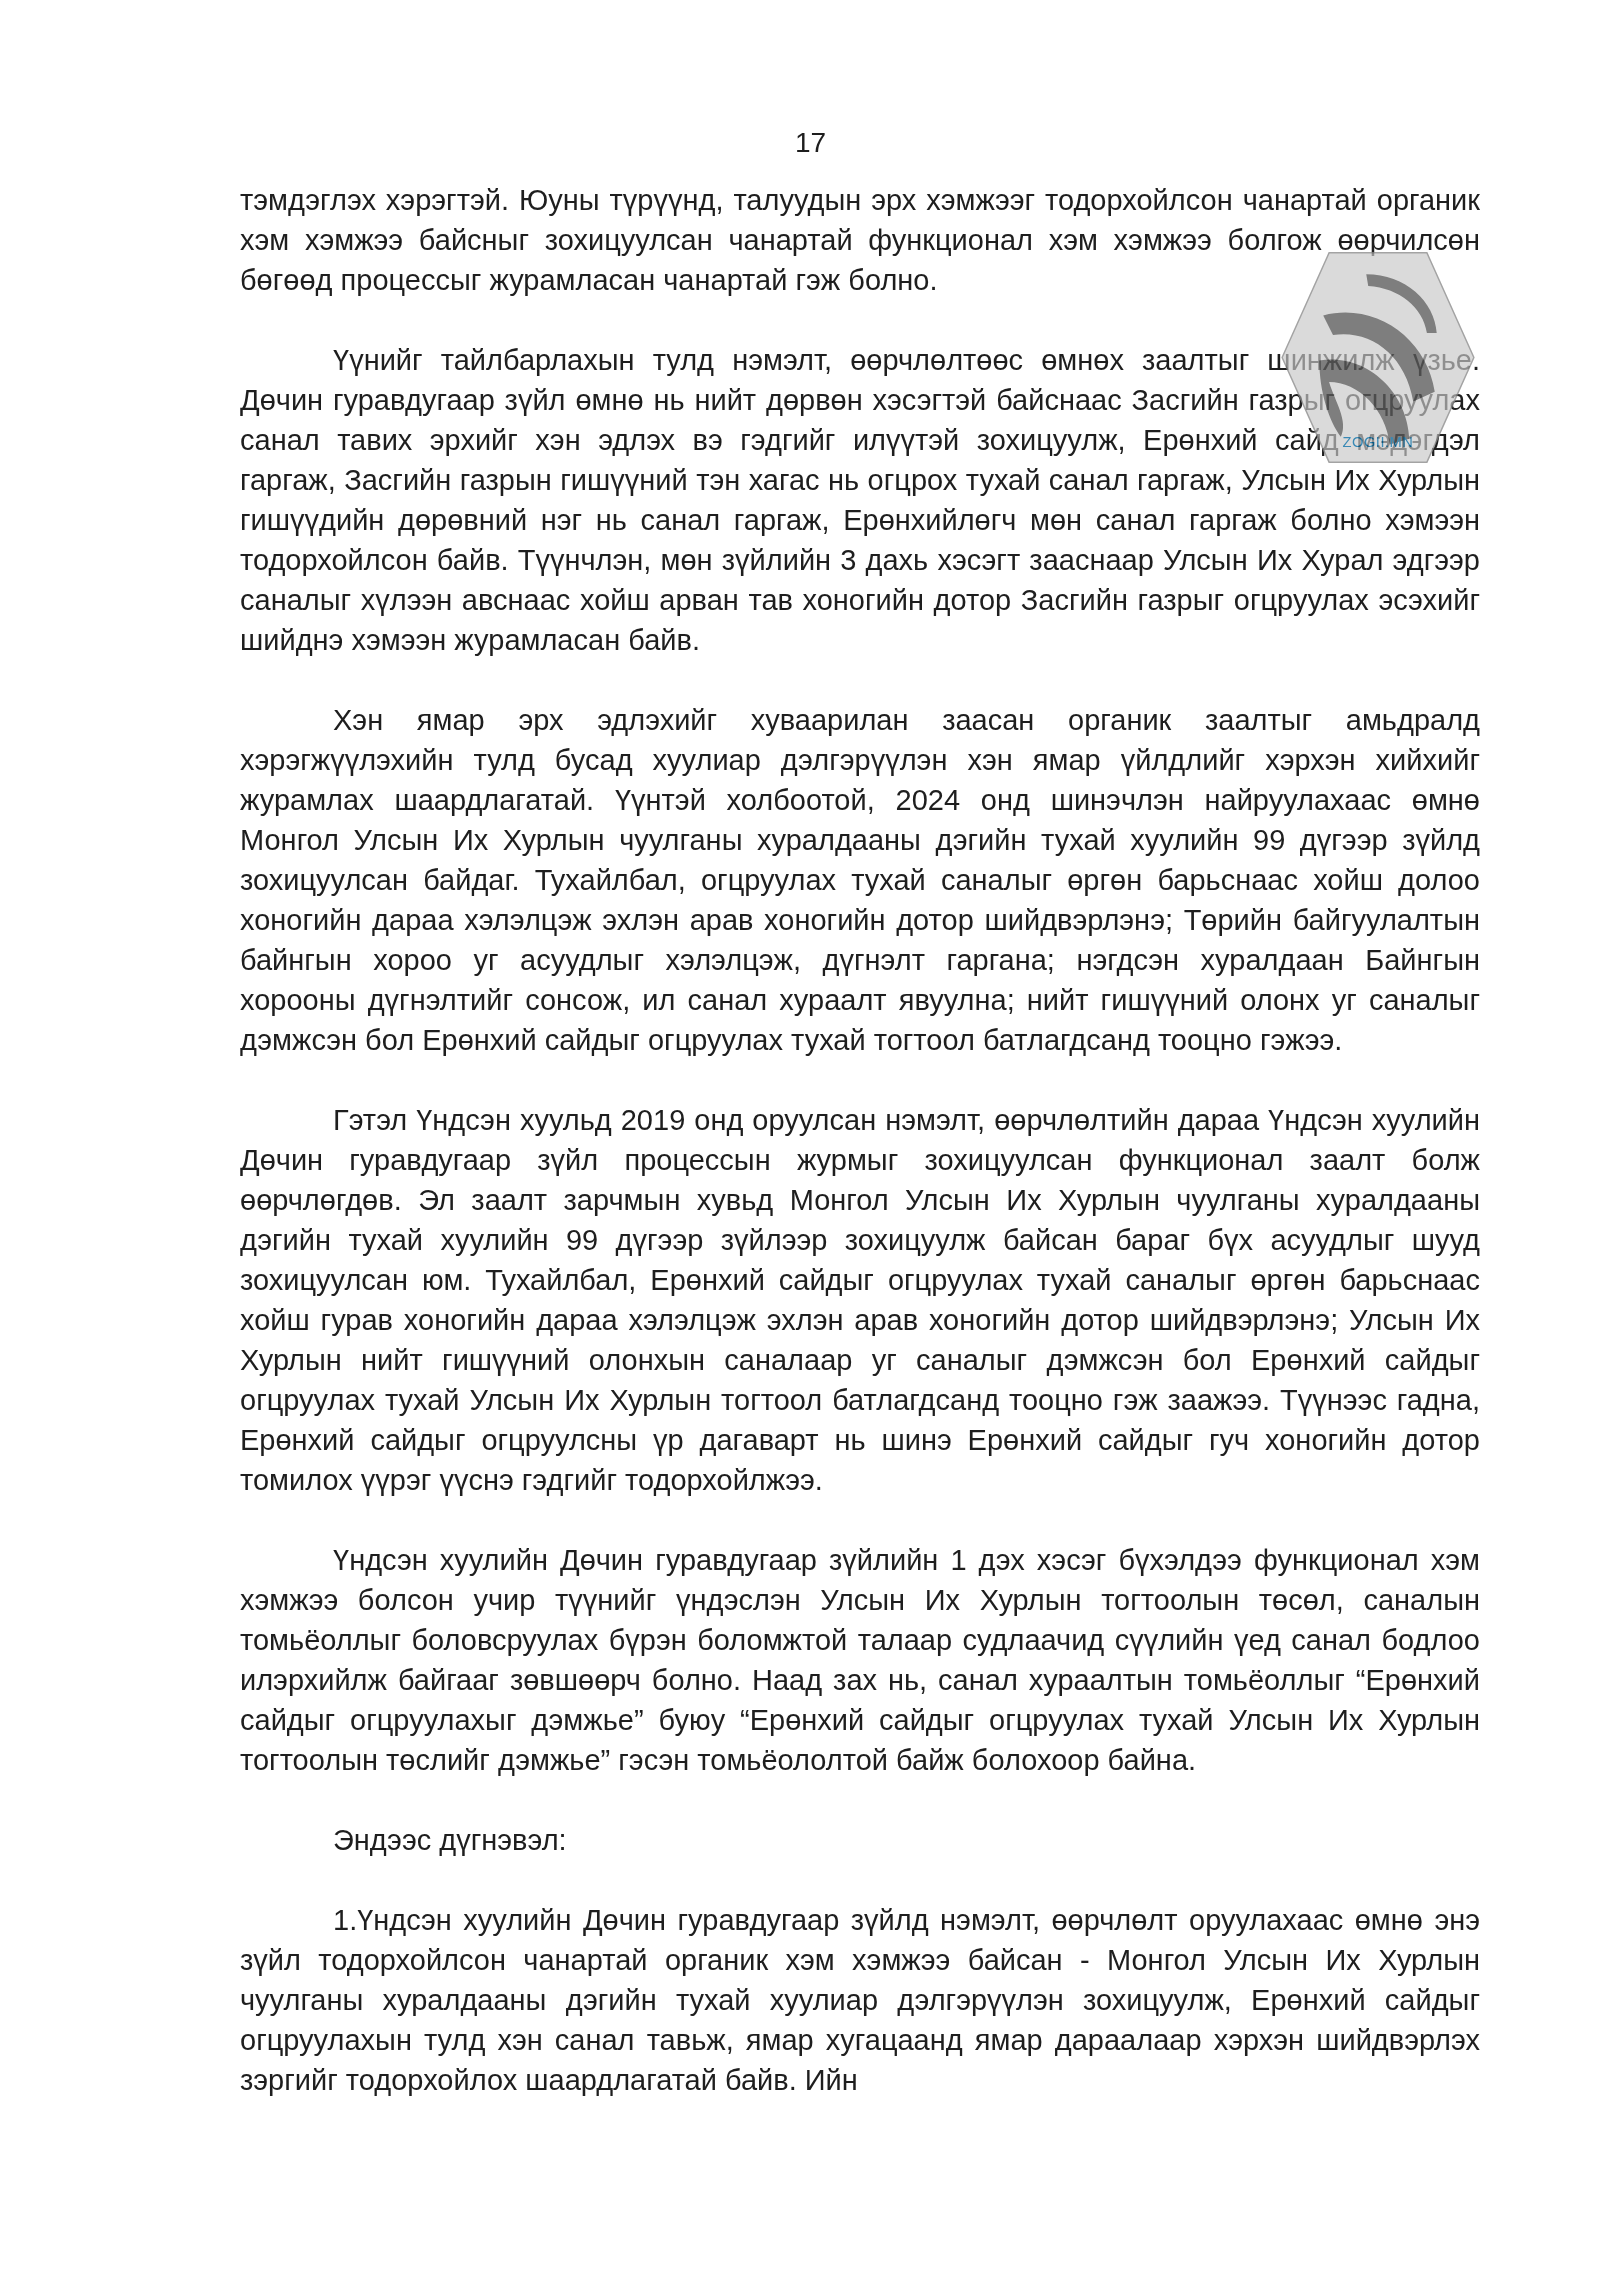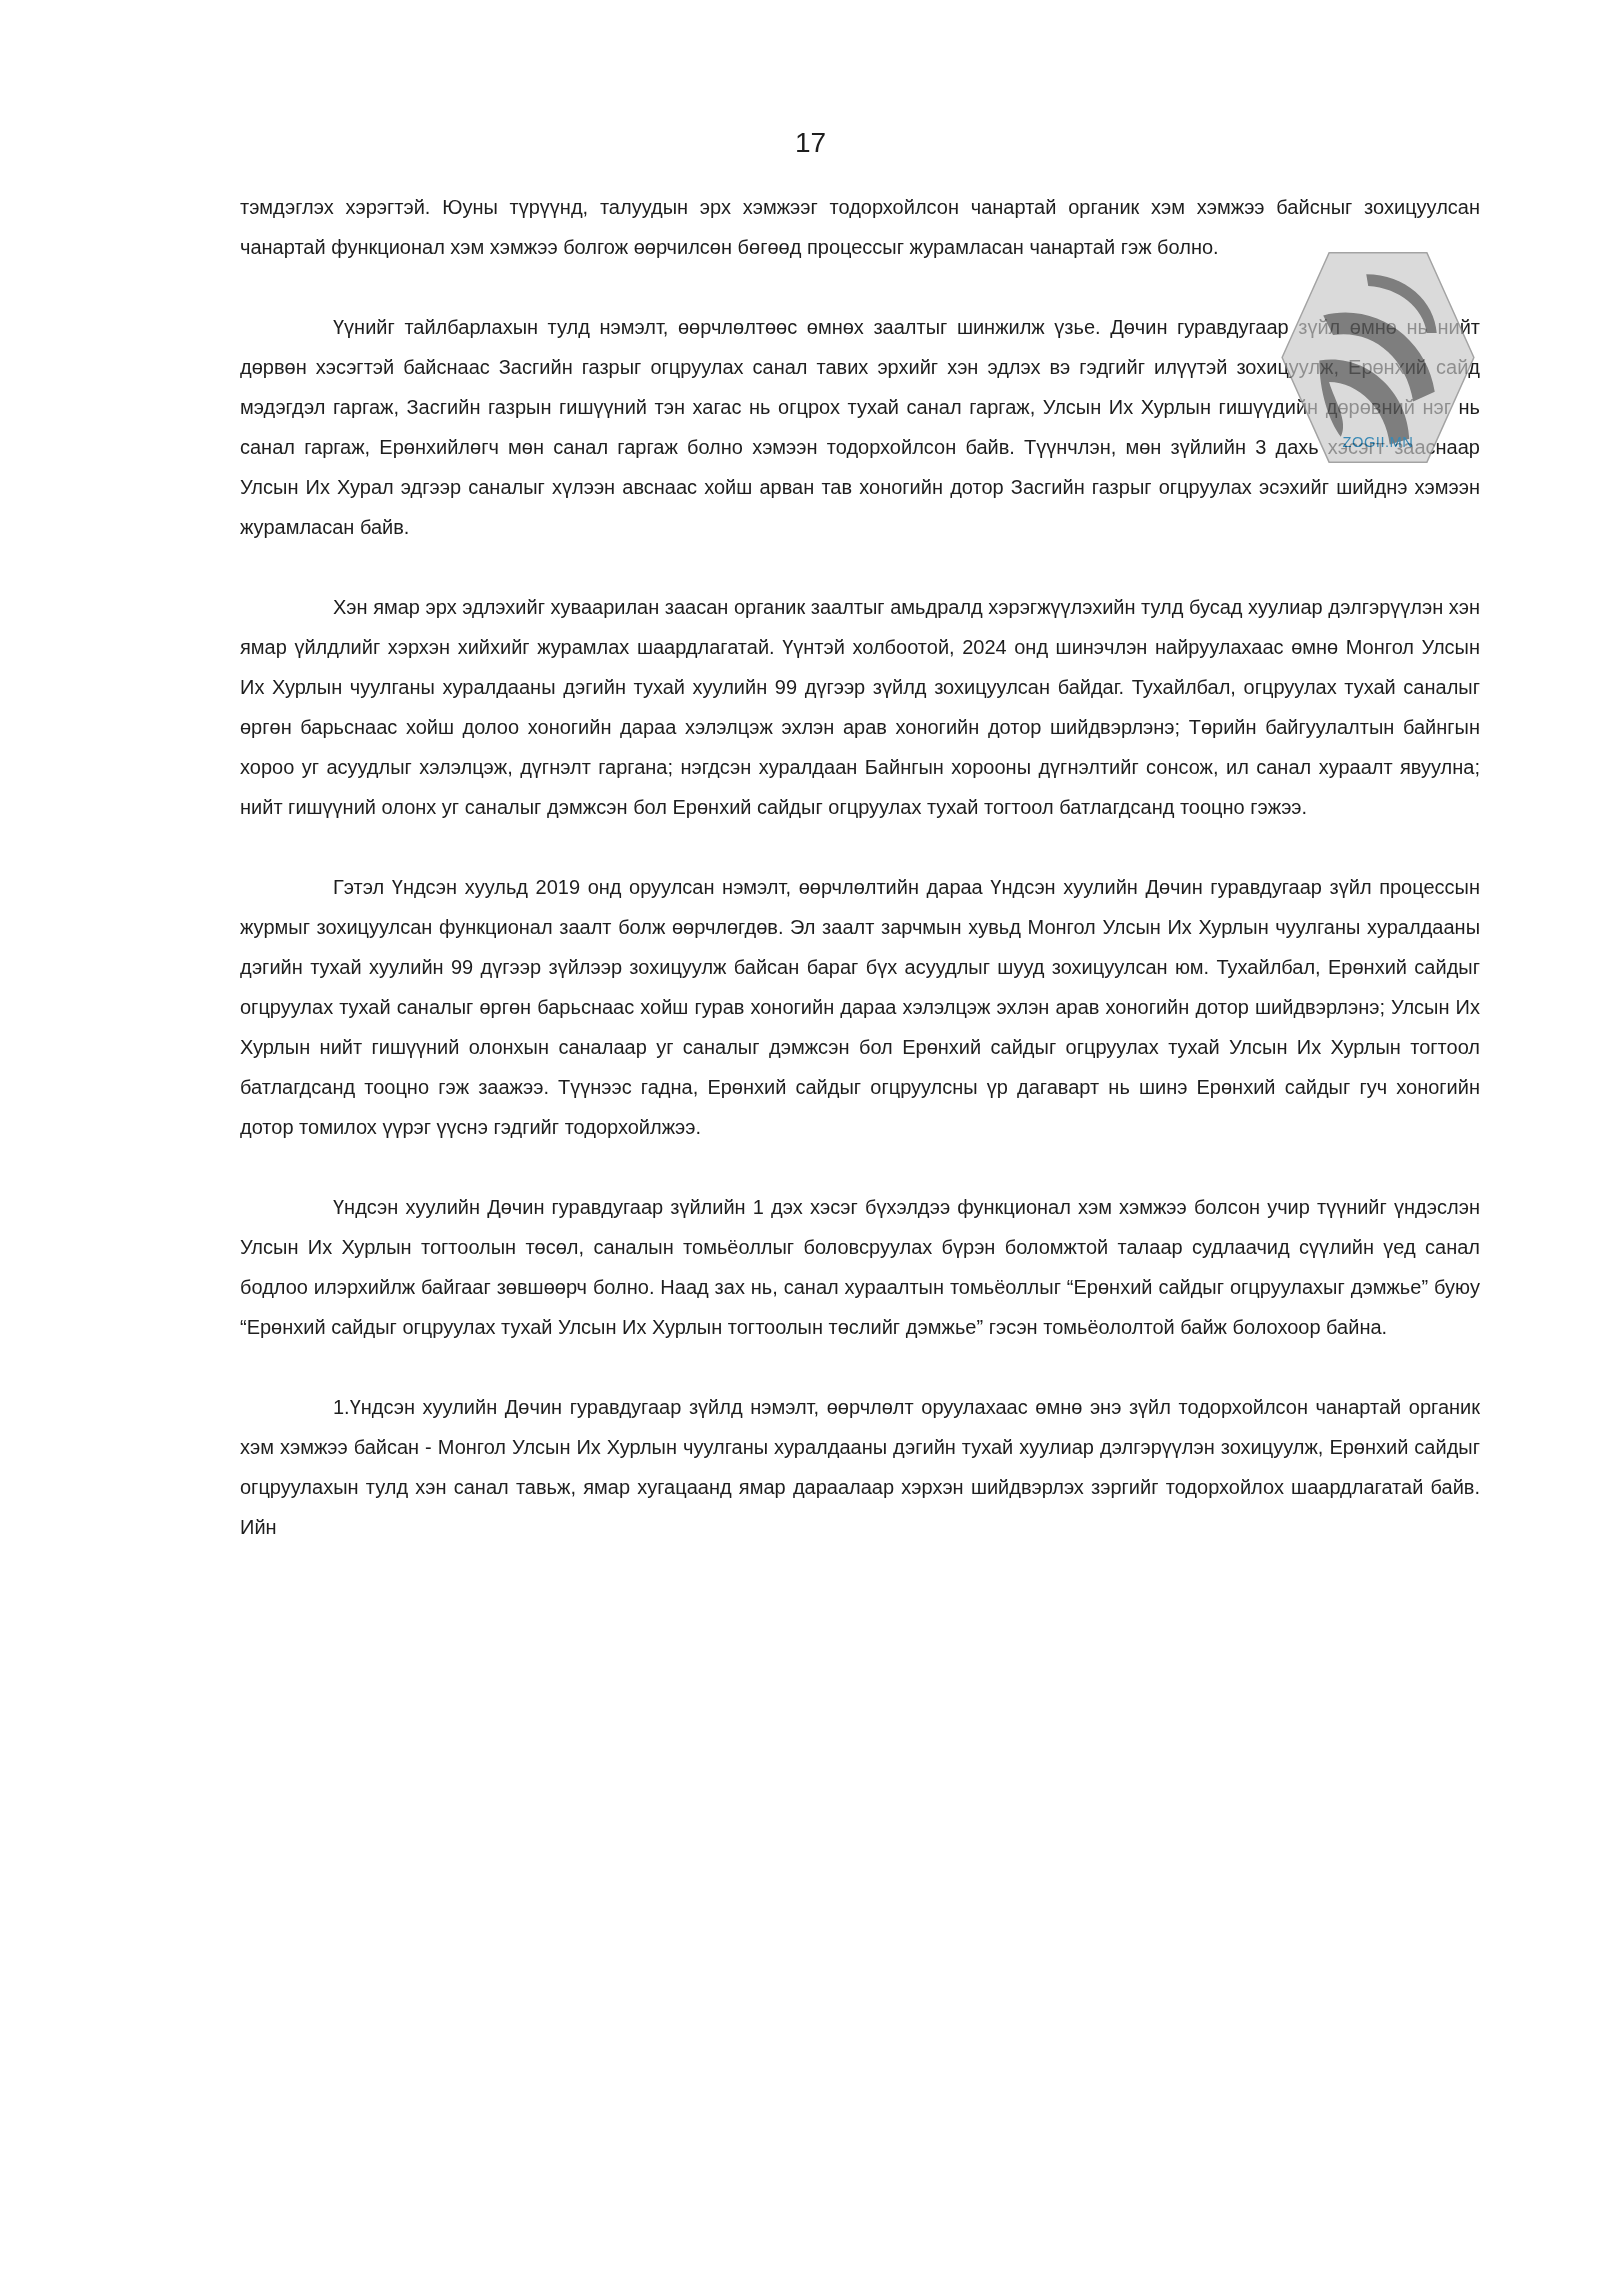--- a/index.html
+++ b/index.html
@@ -19,24 +19,24 @@
     position: absolute;
     top: 125px;
     left: 0;
     width: 1621px;
     text-align: center;
     font-size: 28px;
     line-height: 35px;
   }
   .content {
     position: absolute;
-    top: 187px;
+    top: 180px;
     left: 240px;
     width: 1240px;
-    font-size: 20px;
+    font-size: 29px;
     line-height: 40px;
   }
   .para {
     margin: 0 0 40px 0;
     text-align: justify;
     text-indent: 0;
   }
   .para.indent {
     text-indent: 93px;
   }
@@ -77,20 +77,21 @@
 <body>
 
 <div class="page-number">17</div>
 
 <div class="content">
   <p class="para first">тэмдэглэх хэрэгтэй. Юуны түрүүнд, талуудын эрх хэмжээг тодорхойлсон чанартай органик хэм хэмжээ байсныг зохицуулсан чанартай функционал хэм хэмжээ болгож өөрчилсөн бөгөөд процессыг журамласан чанартай гэж болно.</p>
   <p class="para indent">Үүнийг тайлбарлахын тулд нэмэлт, өөрчлөлтөөс өмнөх заалтыг шинжилж үзье. Дөчин гуравдугаар зүйл өмнө нь нийт дөрвөн хэсэгтэй байснаас Засгийн газрыг огцруулах санал тавих эрхийг хэн эдлэх вэ гэдгийг илүүтэй зохицуулж, Ерөнхий сайд мэдэгдэл гаргаж, Засгийн газрын гишүүний тэн хагас нь огцрох тухай санал гаргаж, Улсын Их Хурлын гишүүдийн дөрөвний нэг нь санал гаргаж, Ерөнхийлөгч мөн санал гаргаж болно хэмээн тодорхойлсон байв. Түүнчлэн, мөн зүйлийн 3 дахь хэсэгт зааснаар Улсын Их Хурал эдгээр саналыг хүлээн авснаас хойш арван тав хоногийн дотор Засгийн газрыг огцруулах эсэхийг шийднэ хэмээн журамласан байв.</p>
   <p class="para indent">Хэн ямар эрх эдлэхийг хуваарилан заасан органик заалтыг амьдралд хэрэгжүүлэхийн тулд бусад хуулиар дэлгэрүүлэн хэн ямар үйлдлийг хэрхэн хийхийг журамлах шаардлагатай. Үүнтэй холбоотой, 2024 онд шинэчлэн найруулахаас өмнө Монгол Улсын Их Хурлын чуулганы хуралдааны дэгийн тухай хуулийн 99 дүгээр зүйлд зохицуулсан байдаг. Тухайлбал, огцруулах тухай саналыг өргөн барьснаас хойш долоо хоногийн дараа хэлэлцэж эхлэн арав хоногийн дотор шийдвэрлэнэ; Төрийн байгуулалтын байнгын хороо уг асуудлыг хэлэлцэж, дүгнэлт гаргана; нэгдсэн хуралдаан Байнгын хорооны дүгнэлтийг сонсож, ил санал хураалт явуулна; нийт гишүүний олонх уг саналыг дэмжсэн бол Ерөнхий сайдыг огцруулах тухай тогтоол батлагдсанд тооцно гэжээ.</p>
   <p class="para indent">Гэтэл Үндсэн хуульд 2019 онд оруулсан нэмэлт, өөрчлөлтийн дараа Үндсэн хуулийн Дөчин гуравдугаар зүйл процессын журмыг зохицуулсан функционал заалт болж өөрчлөгдөв. Эл заалт зарчмын хувьд Монгол Улсын Их Хурлын чуулганы хуралдааны дэгийн тухай хуулийн 99 дүгээр зүйлээр зохицуулж байсан бараг бүх асуудлыг шууд зохицуулсан юм. Тухайлбал, Ерөнхий сайдыг огцруулах тухай саналыг өргөн барьснаас хойш гурав хоногийн дараа хэлэлцэж эхлэн арав хоногийн дотор шийдвэрлэнэ; Улсын Их Хурлын нийт гишүүний олонхын саналаар уг саналыг дэмжсэн бол Ерөнхий сайдыг огцруулах тухай Улсын Их Хурлын тогтоол батлагдсанд тооцно гэж заажээ. Түүнээс гадна, Ерөнхий сайдыг огцруулсны үр дагаварт нь шинэ Ерөнхий сайдыг гуч хоногийн дотор томилох үүрэг үүснэ гэдгийг тодорхойлжээ.</p>
   <p class="para indent">Үндсэн хуулийн Дөчин гуравдугаар зүйлийн 1 дэх хэсэг бүхэлдээ функционал хэм хэмжээ болсон учир түүнийг үндэслэн Улсын Их Хурлын тогтоолын төсөл, саналын томьёоллыг боловсруулах бүрэн боломжтой талаар судлаачид сүүлийн үед санал бодлоо илэрхийлж байгааг зөвшөөрч болно. Наад зах нь, санал хураалтын томьёоллыг “Ерөнхий сайдыг огцруулахыг дэмжье” буюу “Ерөнхий сайдыг огцруулах тухай Улсын Их Хурлын тогтоолын төслийг дэмжье” гэсэн томьёололтой байж болохоор байна.</p>
+  <p class="para heading">Эндээс дүгнэвэл:</p>
   <p class="para indent">1.Үндсэн хуулийн Дөчин гуравдугаар зүйлд нэмэлт, өөрчлөлт оруулахаас өмнө энэ зүйл тодорхойлсон чанартай органик хэм хэмжээ байсан - Монгол Улсын Их Хурлын чуулганы хуралдааны дэгийн тухай хуулиар дэлгэрүүлэн зохицуулж, Ерөнхий сайдыг огцруулахын тулд хэн санал тавьж, ямар хугацаанд ямар дараалаар хэрхэн шийдвэрлэх зэргийг тодорхойлох шаардлагатай байв. Ийн</p>
 </div>
 
 <div class="watermark">
   <svg viewBox="0 0 200 230">
     <polygon points="50,8 150,8 198,115 150,222 50,222 2,115" fill="#c8c8c8" stroke="#8a8a8a" stroke-width="1.5" fill-opacity="0.85"></polygon>
     <path d="M88,30 C128,30 158,58 160,90 L150,90 C146,64 122,44 90,42 Z" fill="#5a5a5a"></path>
     <path d="M44,72 C98,58 150,96 158,150 L136,160 C128,112 92,86 54,92 Z" fill="#5a5a5a"></path>
     <path d="M40,118 C88,110 130,150 132,198 L112,204 C108,168 80,140 50,140 C56,160 70,180 62,196 C50,180 40,150 40,118 Z" fill="#5a5a5a"></path>
   </svg>

